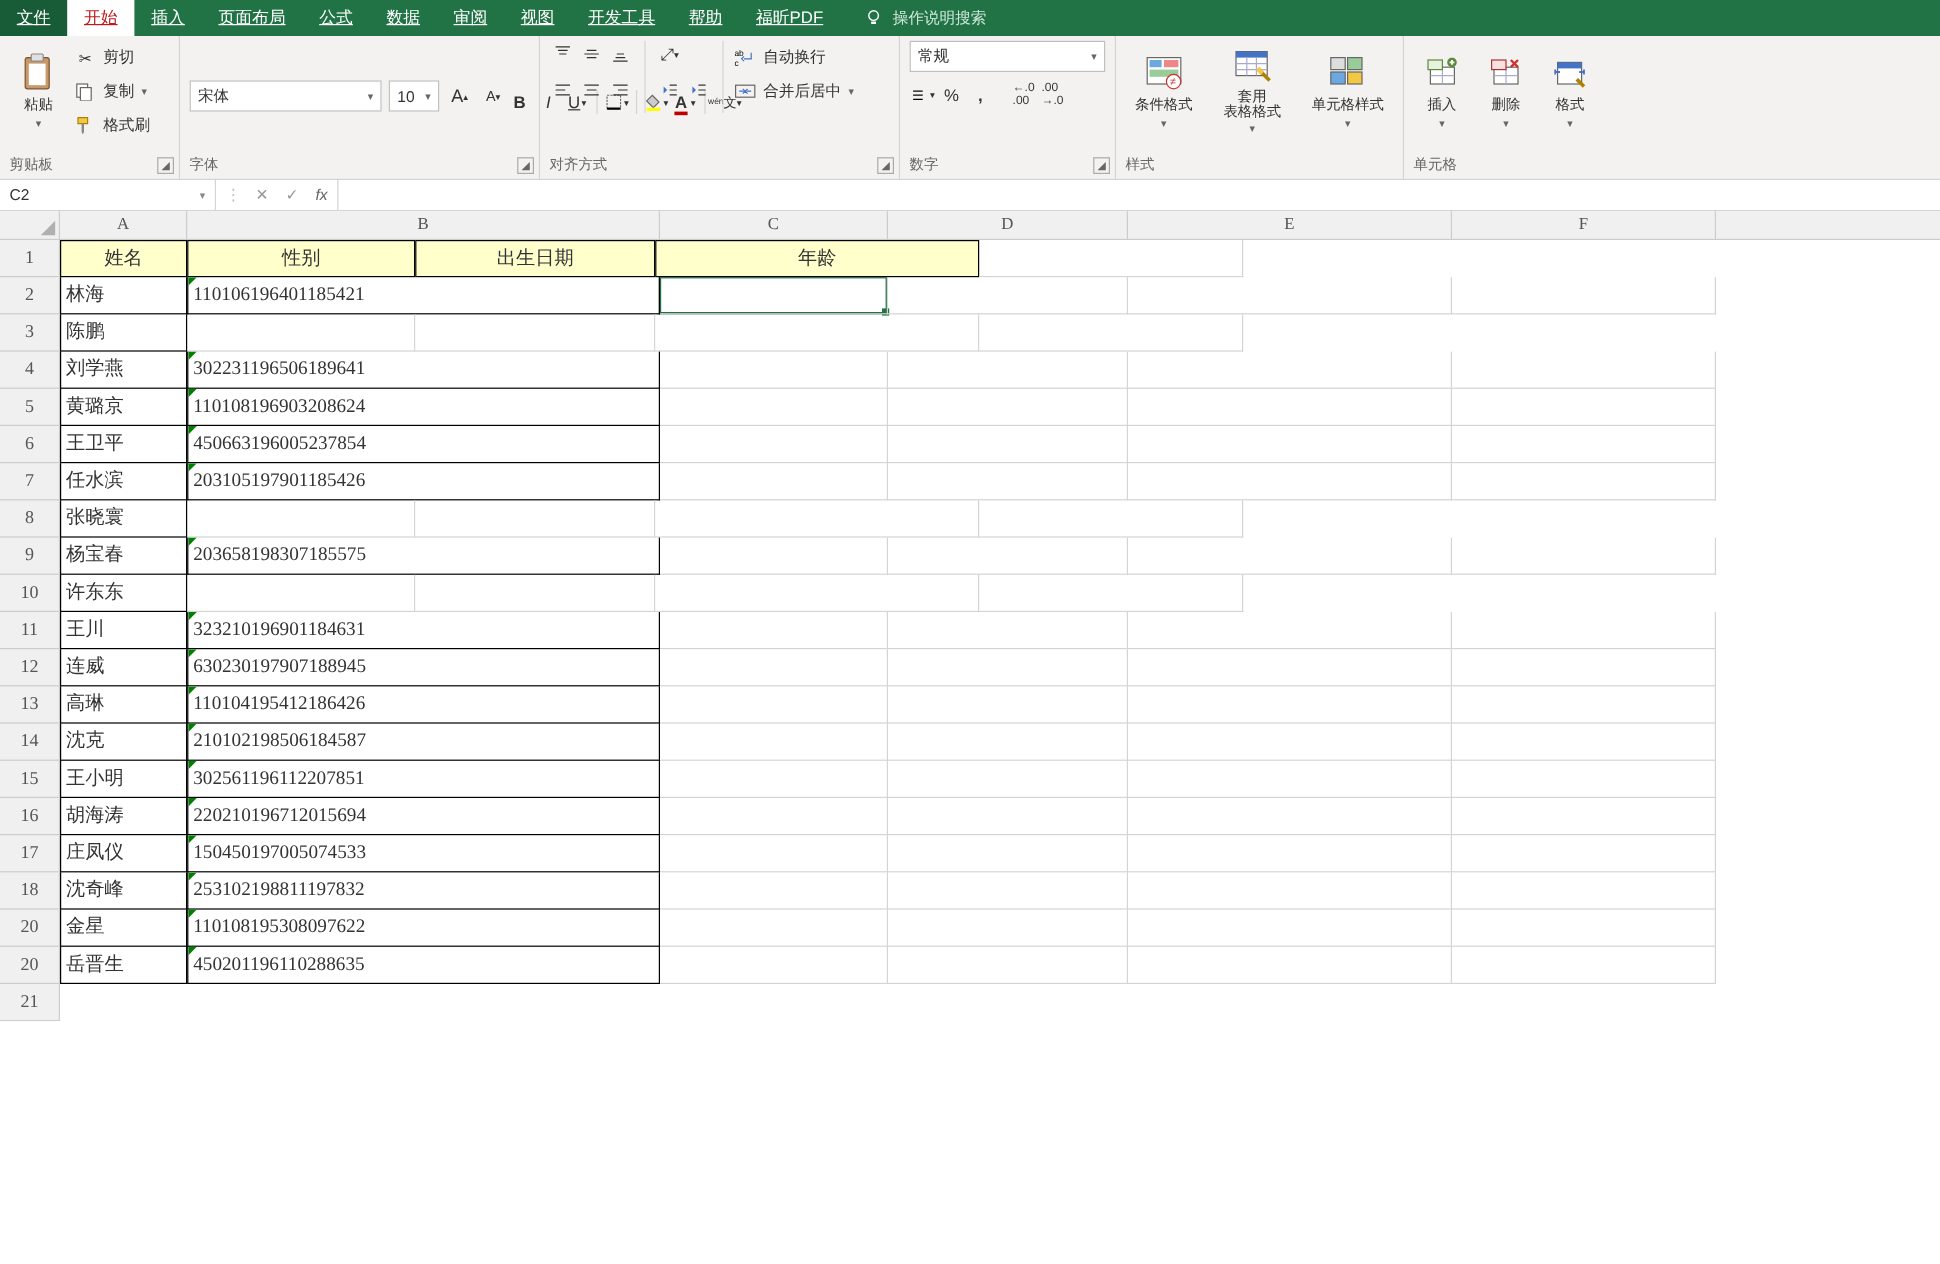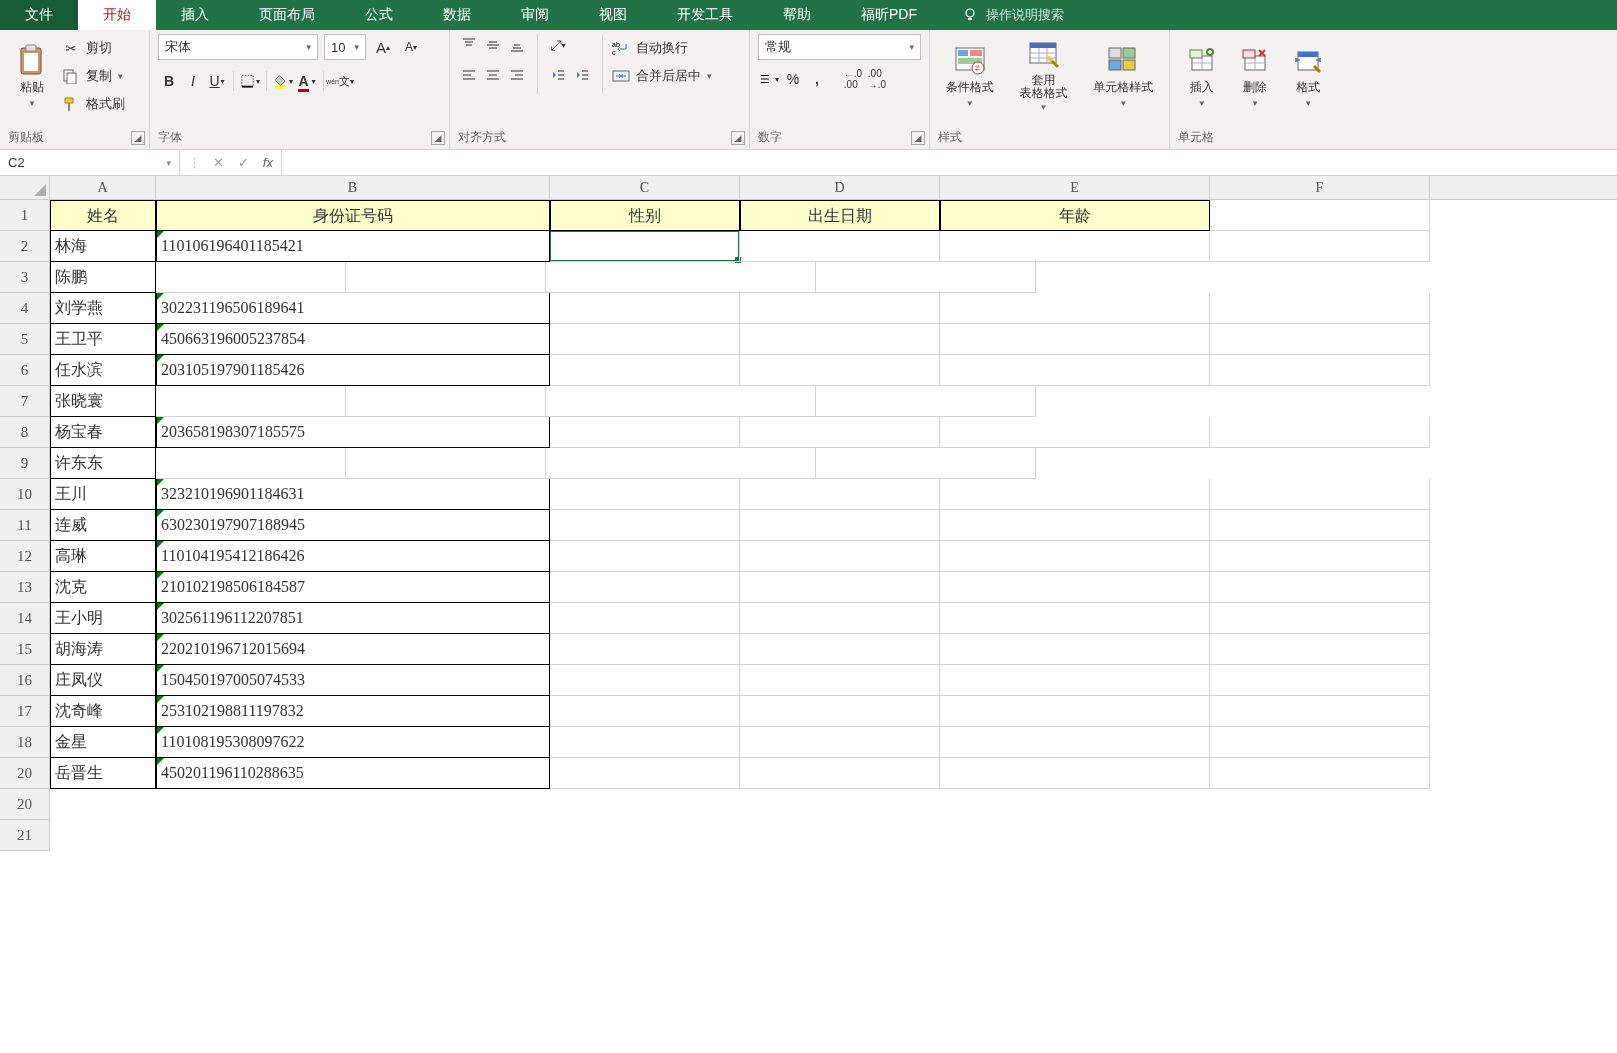--- a/index.html
+++ b/index.html
@@ -1,20 +1,20 @@
 <!DOCTYPE html>
 <html><head>
 <meta charset="utf-8">
 <style>
 * { box-sizing: border-box; margin: 0; padding: 0; font-family: "Microsoft YaHei", "SimSun", sans-serif; }
 body { background: #fff; font-size: 13px; color: #333; overflow: hidden; width: 1617px; }
 
 
 .menubar { background: #217346; display: flex; height: 30px; align-items: stretch; color: #fff; }
-.menubar .tab { padding: 0 25px; display: flex; align-items: center; font-size: 14px; cursor: pointer; }
+.menubar .tab { padding: 0 14px; display: flex; align-items: center; font-size: 14px; cursor: pointer; text-decoration: underline; }
 .menubar .tab.file { background: #185c37; }
 .menubar .tab.active { background: #fff; color: #b91c1c; }
 .menubar .tell { display: flex; align-items: center; margin-left: 20px; gap: 8px; color: #d0e8dc; }
 
 
 .ribbon { background: #f3f2f1; border-bottom: 1px solid #d4d4d4; display: flex; height: 120px; }
 .ribbon-group { border-right: 1px solid #d4d4d4; display: flex; flex-direction: column; padding: 4px 8px 0 8px; position: relative; }
 .ribbon-group-body { flex: 1; display: flex; align-items: flex-start; gap: 6px; }
 .ribbon-group-label { font-size: 12px; color: #666; padding: 3px 0; }
 .ribbon-group .launcher { position: absolute; right: 4px; bottom: 4px; width: 14px; height: 14px; border: 1px solid #aaa; font-size: 9px; text-align: center; line-height: 12px; color: #666; cursor: pointer; }
@@ -142,21 +142,21 @@
           </span>
           <span>格式刷</span>
         </div>
       </div>
     </div>
     <div class="ribbon-group-label">剪贴板</div>
     <div class="launcher">◢</div>
   </div>
 
   <div class="ribbon-group" style="width:300px">
-    <div class="ribbon-group-body" style="flex-direction:column;align-items:stretch;gap:0">
+    <div class="ribbon-group-body" style="flex-direction:row;align-items:stretch;gap:0">
       <div class="font-top">
         <div class="combo font-name">
           <span>宋体</span>
             <span class="arrow">▾</span>
         </div>
         <div class="combo font-size">
           <span>10</span>
             <span class="arrow">▾</span>
         </div>
         <div class="sqbtn" style="font-size:15px">A<sup style="font-size:8px">▴</sup></div>
@@ -477,21 +477,20 @@
         <div class="row-h">20</div>
         <div class="row-h">20</div>
         <div class="row-h">21</div>
       </div>
     <div class="cells" id="cells">
       <div class="active-cell-border" style="left:499px;top:30px;width:191px;height:32px">
           <div class="handle"></div>
         </div>
     <div class="row">
           <div class="cell colA header-cell">姓名</div>
-          <div class="cell colB header-cell">身份证号码</div>
           <div class="cell colC header-cell">性别</div>
           <div class="cell colD header-cell">出生日期</div>
           <div class="cell colE header-cell">年龄</div>
           <div class="cell colF"></div>
         </div>
         <div class="row">
           <div class="cell colA data-a">林海</div>
           <div class="cell colB data-b">110106196401185421<span class="tri"></span></div>
           <div class="cell colC"></div>
           <div class="cell colD"></div>
@@ -507,20 +506,28 @@
         </div>
         <div class="row">
           <div class="cell colA data-a">刘学燕</div>
           <div class="cell colB data-b">302231196506189641<span class="tri"></span></div>
           <div class="cell colC"></div>
           <div class="cell colD"></div>
           <div class="cell colE"></div>
           <div class="cell colF"></div>
         </div>
         <div class="row">
+          <div class="cell colA data-a">黄璐京</div>
+          <div class="cell colB data-b">110108196903208624<span class="tri"></span></div>
+          <div class="cell colC"></div>
+          <div class="cell colD"></div>
+          <div class="cell colE"></div>
+          <div class="cell colF"></div>
+        </div>
+        <div class="row">
           <div class="cell colA data-a">王卫平</div>
           <div class="cell colB data-b">450663196005237854<span class="tri"></span></div>
           <div class="cell colC"></div>
           <div class="cell colD"></div>
           <div class="cell colE"></div>
           <div class="cell colF"></div>
         </div>
         <div class="row">
           <div class="cell colA data-a">任水滨</div>
           <div class="cell colB data-b">203105197901185426<span class="tri"></span></div>

